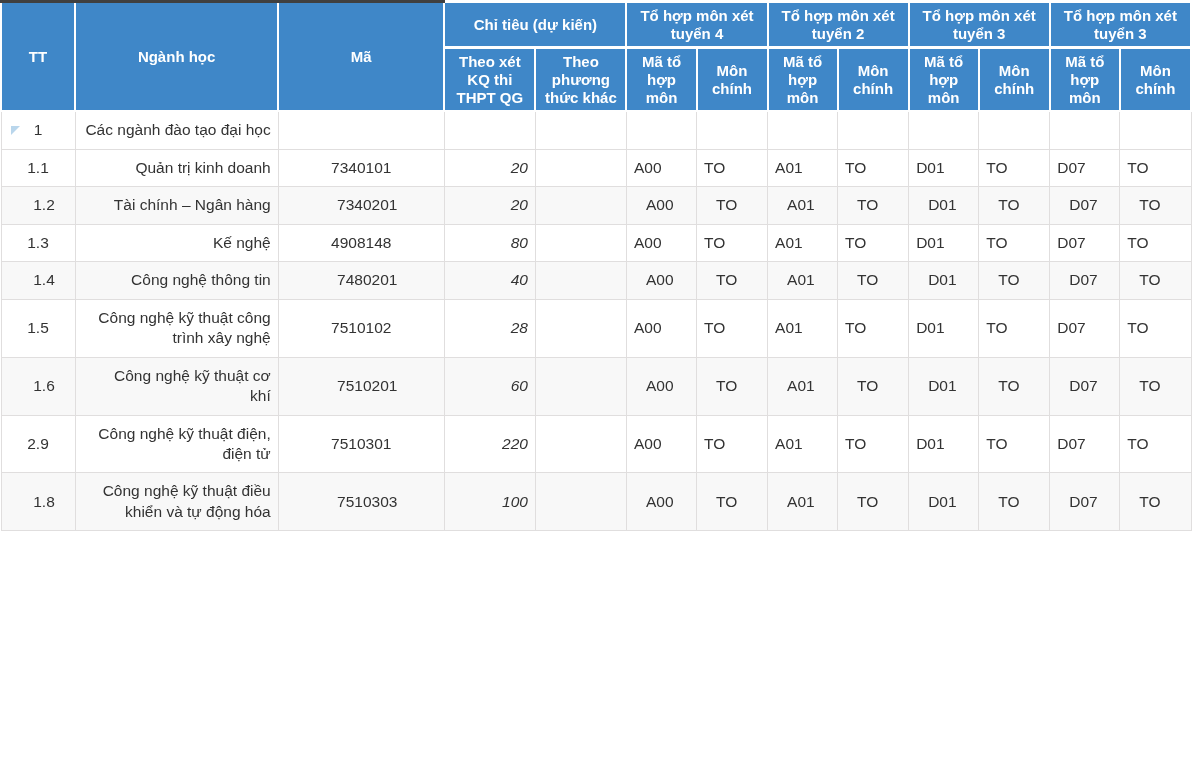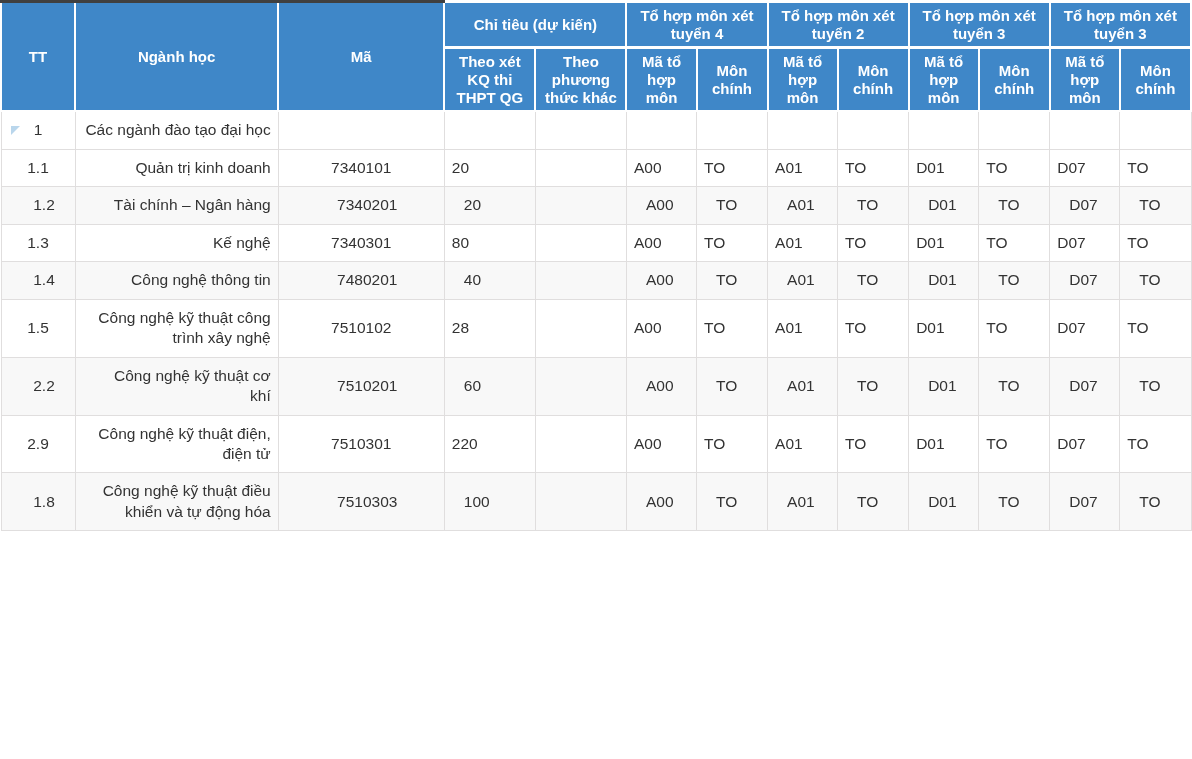--- a/index.html
+++ b/index.html
@@ -59,21 +59,21 @@
     background: #ffffff;
   }
 
   td.c-tt {
     text-align: center;
     position: relative;
     padding-left: 10px;
   }
   td.c-name   { text-align: right; margin-left: 48px; }
   td.c-code   { text-align: center; }
-  td.c-quota  { text-align: left; }
+  td.c-quota  { text-align: right; font-style: italic; }
   td.c-other  { text-align: center; }
   td.c-comb   { text-align: left; padding-left: 9px; }
 
   
   .collapse-marker {
     display: inline-block;
     width: 0;
     height: 0;
     border-style: solid;
     border-width: 9px 0 0 9px;
@@ -182,21 +182,21 @@
         <td class="c-comb">A01</td>
         <td class="c-comb">TO</td>
         <td class="c-comb">D01</td>
         <td class="c-comb">TO</td>
         <td class="c-comb">D07</td>
         <td class="c-comb">TO</td>
       </tr>
       <tr class="plain">
         <td class="c-tt">1.3</td>
         <td class="c-name">Kế nghệ</td>
-        <td class="c-code">7340301</td>
+        <td class="c-code">4908148</td>
         <td class="c-quota">80</td>
         <td class="c-other"></td>
         <td class="c-comb">A00</td>
         <td class="c-comb">TO</td>
         <td class="c-comb">A01</td>
         <td class="c-comb">TO</td>
         <td class="c-comb">D01</td>
         <td class="c-comb">TO</td>
         <td class="c-comb">D07</td>
         <td class="c-comb">TO</td>
@@ -225,21 +225,21 @@
         <td class="c-comb">A00</td>
         <td class="c-comb">TO</td>
         <td class="c-comb">A01</td>
         <td class="c-comb">TO</td>
         <td class="c-comb">D01</td>
         <td class="c-comb">TO</td>
         <td class="c-comb">D07</td>
         <td class="c-comb">TO</td>
       </tr>
       <tr class="shade">
-        <td class="c-tt">2.2</td>
+        <td class="c-tt">1.6</td>
         <td class="c-name">Công nghệ kỹ thuật cơ khí</td>
         <td class="c-code">7510201</td>
         <td class="c-quota">60</td>
         <td class="c-other"></td>
         <td class="c-comb">A00</td>
         <td class="c-comb">TO</td>
         <td class="c-comb">A01</td>
         <td class="c-comb">TO</td>
         <td class="c-comb">D01</td>
         <td class="c-comb">TO</td>

